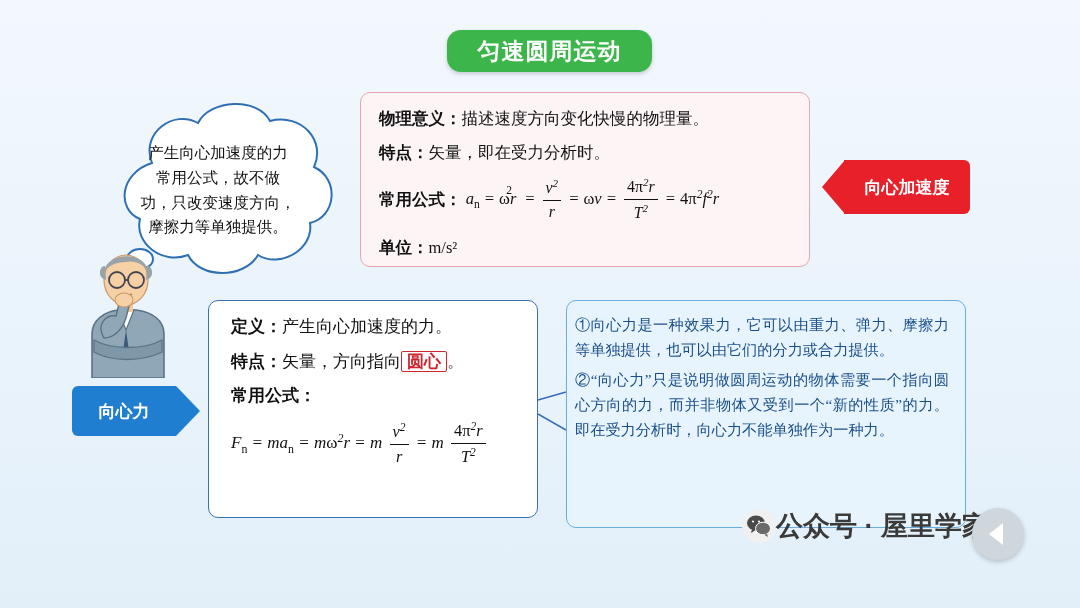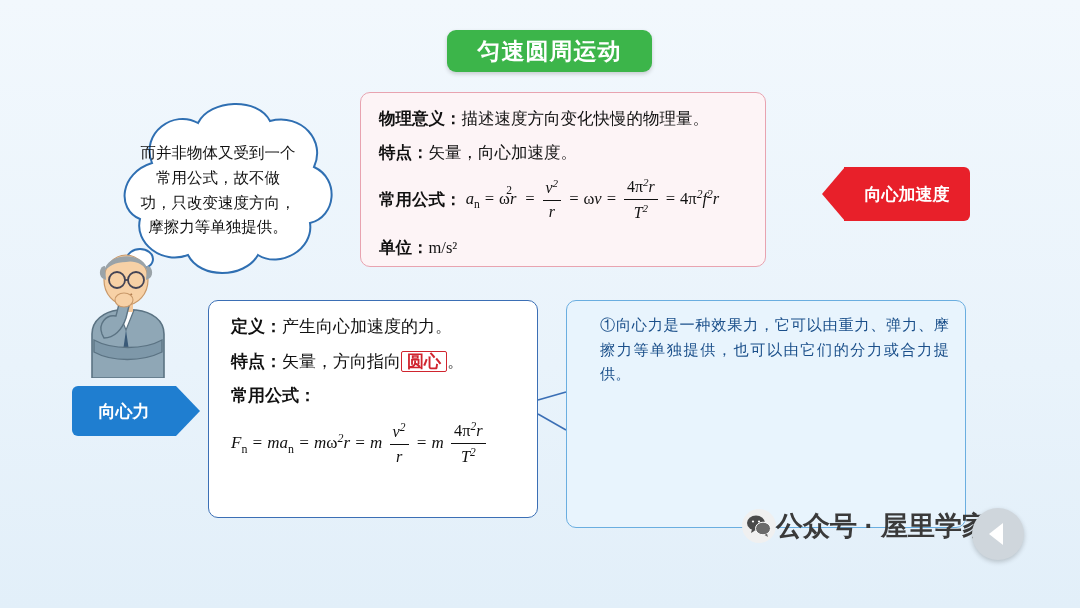--- a/index.html
+++ b/index.html
@@ -21,21 +21,21 @@
   }
 
   
   .title-badge {
     position: absolute;
     left: 447px;
     top: 30px;
     width: 205px;
     height: 42px;
     background: #3cb54a;
-    border-radius: 9px;
+    border-radius: 14px;
     box-shadow: 0 2px 4px rgba(0,0,0,0.18);
     display: flex;
     align-items: center;
     justify-content: center;
     color: #ffffff;
     font-size: 23px;
     font-weight: bold;
     letter-spacing: 1px;
     font-family: "Liberation Sans", sans-serif;
     text-align: center;
@@ -68,21 +68,21 @@
     left: 72px;
     top: 238px;
     width: 108px;
     height: 140px;
   }
 
   
   .tag-red {
     position: absolute;
     left: 822px;
-    top: 167px;
+    top: 160px;
     width: 148px;
     height: 50px;
   }
   .tag-red .tag-body {
     position: absolute;
     left: 22px;
     top: 0;
     width: 126px;
     height: 54px;
     background: #e8202a;
@@ -138,21 +138,21 @@
 
   
   .panel {
     position: absolute;
     border-radius: 10px;
     box-sizing: border-box;
   }
   .panel-accel {
     left: 360px;
     top: 92px;
-    width: 406px;
+    width: 450px;
     height: 175px;
     background: #fdf4f6;
     border: 1.6px solid #e8a3b0;
     padding: 14px 18px 0 18px;
   }
   .panel-force {
     left: 208px;
     top: 300px;
     width: 330px;
     height: 218px;
@@ -160,21 +160,21 @@
     border: 1.6px solid #3b6fb5;
     padding: 14px 18px 8px 22px;
   }
   .panel-notes {
     left: 566px;
     top: 300px;
     width: 400px;
     height: 228px;
     background: #e8f4fd;
     border: 1.6px solid #6aaee0;
-    padding: 12px 16px 0 33px;
+    padding: 12px 16px 0 8px;
   }
 
   .line {
     display: block;
     margin-bottom: 10px;
     font-size: 16.5px;
     color: #111;
     line-height: 1.45;
   }
   .lbl {
@@ -278,21 +278,21 @@
                  C 258 86, 254 124, 228 130
                  C 232 156, 198 176, 176 162
                  C 162 186, 118 186, 106 162
                  C 80 172, 52 150, 58 126
                  C 34 116, 38 80, 70 70 Z"></path>
         <ellipse cx="58" cy="166" rx="13" ry="10"></ellipse>
         <ellipse cx="38" cy="186" rx="8" ry="6.5"></ellipse>
       </g>
     </svg>
     <div class="cloud-text">
-      <div>而并非物体又受到一个</div>
+      <div>产生向心加速度的力</div>
       <div>常用公式，故不做</div>
       <div>功，只改变速度方向，</div>
       <div>摩擦力等单独提供。</div>
     </div>
   </div>
 
   <div class="person">
     <svg width="108" height="140" viewBox="0 0 108 140">
 
       <path d="M20 140 L20 96 C20 82 32 74 46 72 L64 72 C80 74 92 82 92 96 L92 140 Z" fill="#8fa7b6" stroke="#5b7383" stroke-width="1.6"></path>
@@ -328,21 +328,21 @@
   <div class="tag-blue">
     <div class="tag-body">向心力</div>
     <div class="tag-arrow"></div>
   </div>
 
   <div class="panel panel-accel">
     <div class="line">
       <span class="lbl">物理意义</span><span class="lbl">：</span><span>描述速度方向变化快慢的物理量。</span>
     </div>
     <div class="line">
-      <span class="lbl">特点</span><span class="lbl">：</span><span>矢量，向心加速度。</span>
+      <span class="lbl">特点</span><span class="lbl">：</span><span>矢量，即在受力分析时。</span>
     </div>
     <div class="line">
       <span class="lbl">常用公式</span><span class="lbl">：</span>
       <span class="math">
         a<sub>n</sub> = <span class="up">ω</span><span class="math">r</span><sup class="up" style="position:relative;left:-10px;top:-4px;">2</sup><span style="margin-left:-4px"></span>
         <span style="margin-left:2px">=</span>
         <span class="frac"><span class="num">v<sup>2</sup></span><span class="den">r</span></span>
         = <span class="up">ω</span>v
         = <span class="frac"><span class="num"><span class="up">4π</span><sup>2</sup>r</span><span class="den">T<sup>2</sup></span></span>
         = <span class="up">4π</span><sup>2</sup>f<sup>2</sup>r
@@ -366,20 +366,21 @@
     <div class="line math" style="font-size:17px;">
       F<sub>n</sub> = ma<sub>n</sub> = m<span class="up">ω</span><sup>2</sup>r = m
       <span class="frac"><span class="num">v<sup>2</sup></span><span class="den">r</span></span>
       = m
       <span class="frac"><span class="num"><span class="up">4π</span><sup>2</sup>r</span><span class="den">T<sup>2</sup></span></span>
     </div>
   </div>
 
   <div class="panel panel-notes">
     <p class="notes-p">①向心力是一种效果力，它可以由重力、弹力、摩擦力等单独提供，也可以由它们的分力或合力提供。</p>
+    <p class="notes-p">②“向心力”只是说明做圆周运动的物体需要一个指向圆心方向的力，而并非物体又受到一个“新的性质”的力。即在受力分析时，向心力不能单独作为一种力。</p>
   </div>
 
   <div class="footer">
     <span class="wechat-icon">
       <svg width="26" height="26" viewBox="0 0 26 26">
         <ellipse cx="10" cy="10" rx="9" ry="7.5" fill="#4a4a4a"></ellipse>
         <path d="M6 16 L5 20 L9 17.5 Z" fill="#4a4a4a"></path>
         <ellipse cx="17" cy="15.5" rx="7.5" ry="6.3" fill="#6a6a6a" stroke="#fff" stroke-width="1"></ellipse>
         <path d="M21 20.5 L22 24 L18.5 22 Z" fill="#6a6a6a"></path>
         <circle cx="7" cy="8.5" r="1.1" fill="#fff"></circle>

